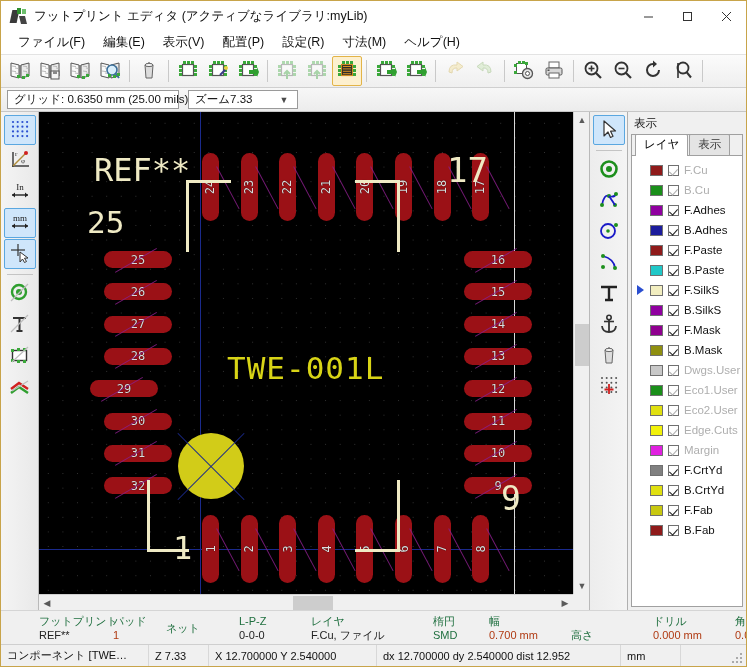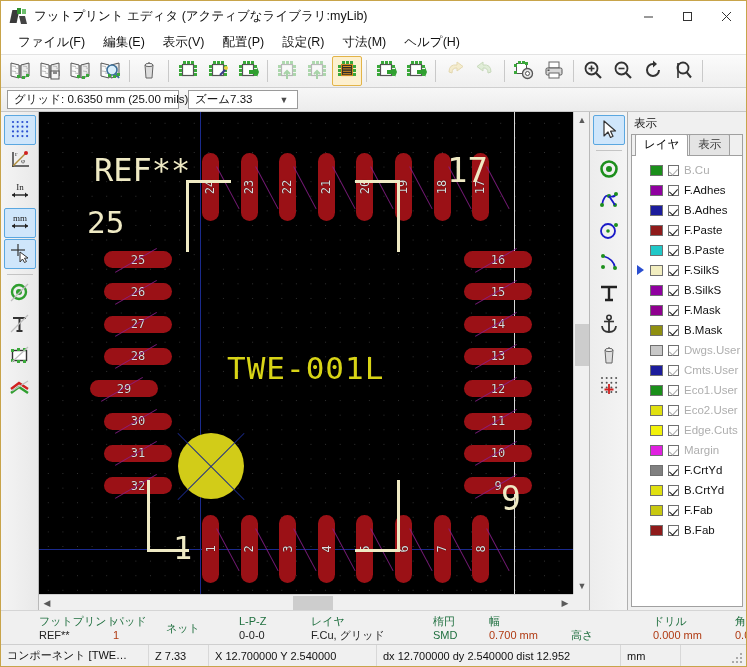--- a/index.html
+++ b/index.html
@@ -828,20 +828,25 @@
 
     <div id="layers">
       <div id="layers-title">表示</div>
       <div id="layers-box">
         <div id="tabstrip">
             <div class="ltab sel">レイヤ</div>
             <div class="ltab">表示</div>
           </div>
         <div id="layerlist">
             <div class="lrow dim">
+              <div class="swatch" style="background: rgb(143, 26, 26);"></div>
+              <div class="lcheck"></div>
+              <span class="lname">F.Cu</span>
+            </div>
+            <div class="lrow dim">
               <div class="swatch" style="background: rgb(26, 143, 26);"></div>
               <div class="lcheck"></div>
               <span class="lname">B.Cu</span>
             </div>
             <div class="lrow">
               <div class="swatch" style="background: rgb(144, 0, 160);"></div>
               <div class="lcheck"></div>
               <span class="lname">F.Adhes</span>
             </div>
             <div class="lrow">
@@ -877,25 +882,20 @@
             </div>
             <div class="lrow">
               <div class="swatch" style="background: rgb(143, 143, 16);"></div>
               <div class="lcheck"></div>
               <span class="lname">B.Mask</span>
             </div>
             <div class="lrow dim">
               <div class="swatch" style="background: rgb(200, 200, 200);"></div>
               <div class="lcheck"></div>
               <span class="lname">Dwgs.User</span>
-            </div>
-            <div class="lrow dim">
-              <div class="swatch" style="background: rgb(28, 28, 156);"></div>
-              <div class="lcheck"></div>
-              <span class="lname">Cmts.User</span>
             </div>
             <div class="lrow dim">
               <div class="swatch" style="background: rgb(26, 143, 26);"></div>
               <div class="lcheck"></div>
               <span class="lname">Eco1.User</span>
             </div>
             <div class="lrow dim">
               <div class="swatch" style="background: rgb(224, 224, 16);"></div>
               <div class="lcheck"></div>
               <span class="lname">Eco2.User</span>
@@ -947,21 +947,21 @@
       <div class="ifield" style="position: absolute; left: 163px; width: 60px;">
         <div class="ihead">ネット</div>
         <div class="ival"></div>
       </div>
       <div class="ifield" style="position: absolute; left: 236px; width: 68px;">
         <div class="ihead">L-P-Z</div>
         <div class="ival dark">0-0-0</div>
       </div>
       <div class="ifield" style="position: absolute; left: 308px; width: 118px;">
         <div class="ihead">レイヤ</div>
-        <div class="ival dark">F.Cu, グリッド</div>
+        <div class="ival dark">F.Cu, ファイル</div>
       </div>
       <div class="ifield" style="position: absolute; left: 430px; width: 52px;">
         <div class="ihead">楕円</div>
         <div class="ival grn">SMD</div>
       </div>
       <div class="ifield" style="position: absolute; left: 486px; width: 78px;">
         <div class="ihead">幅</div>
         <div class="ival">0.700 mm</div>
       </div>
       <div class="ifield" style="position: absolute; left: 568px; width: 78px; margin-top: 28px;">

